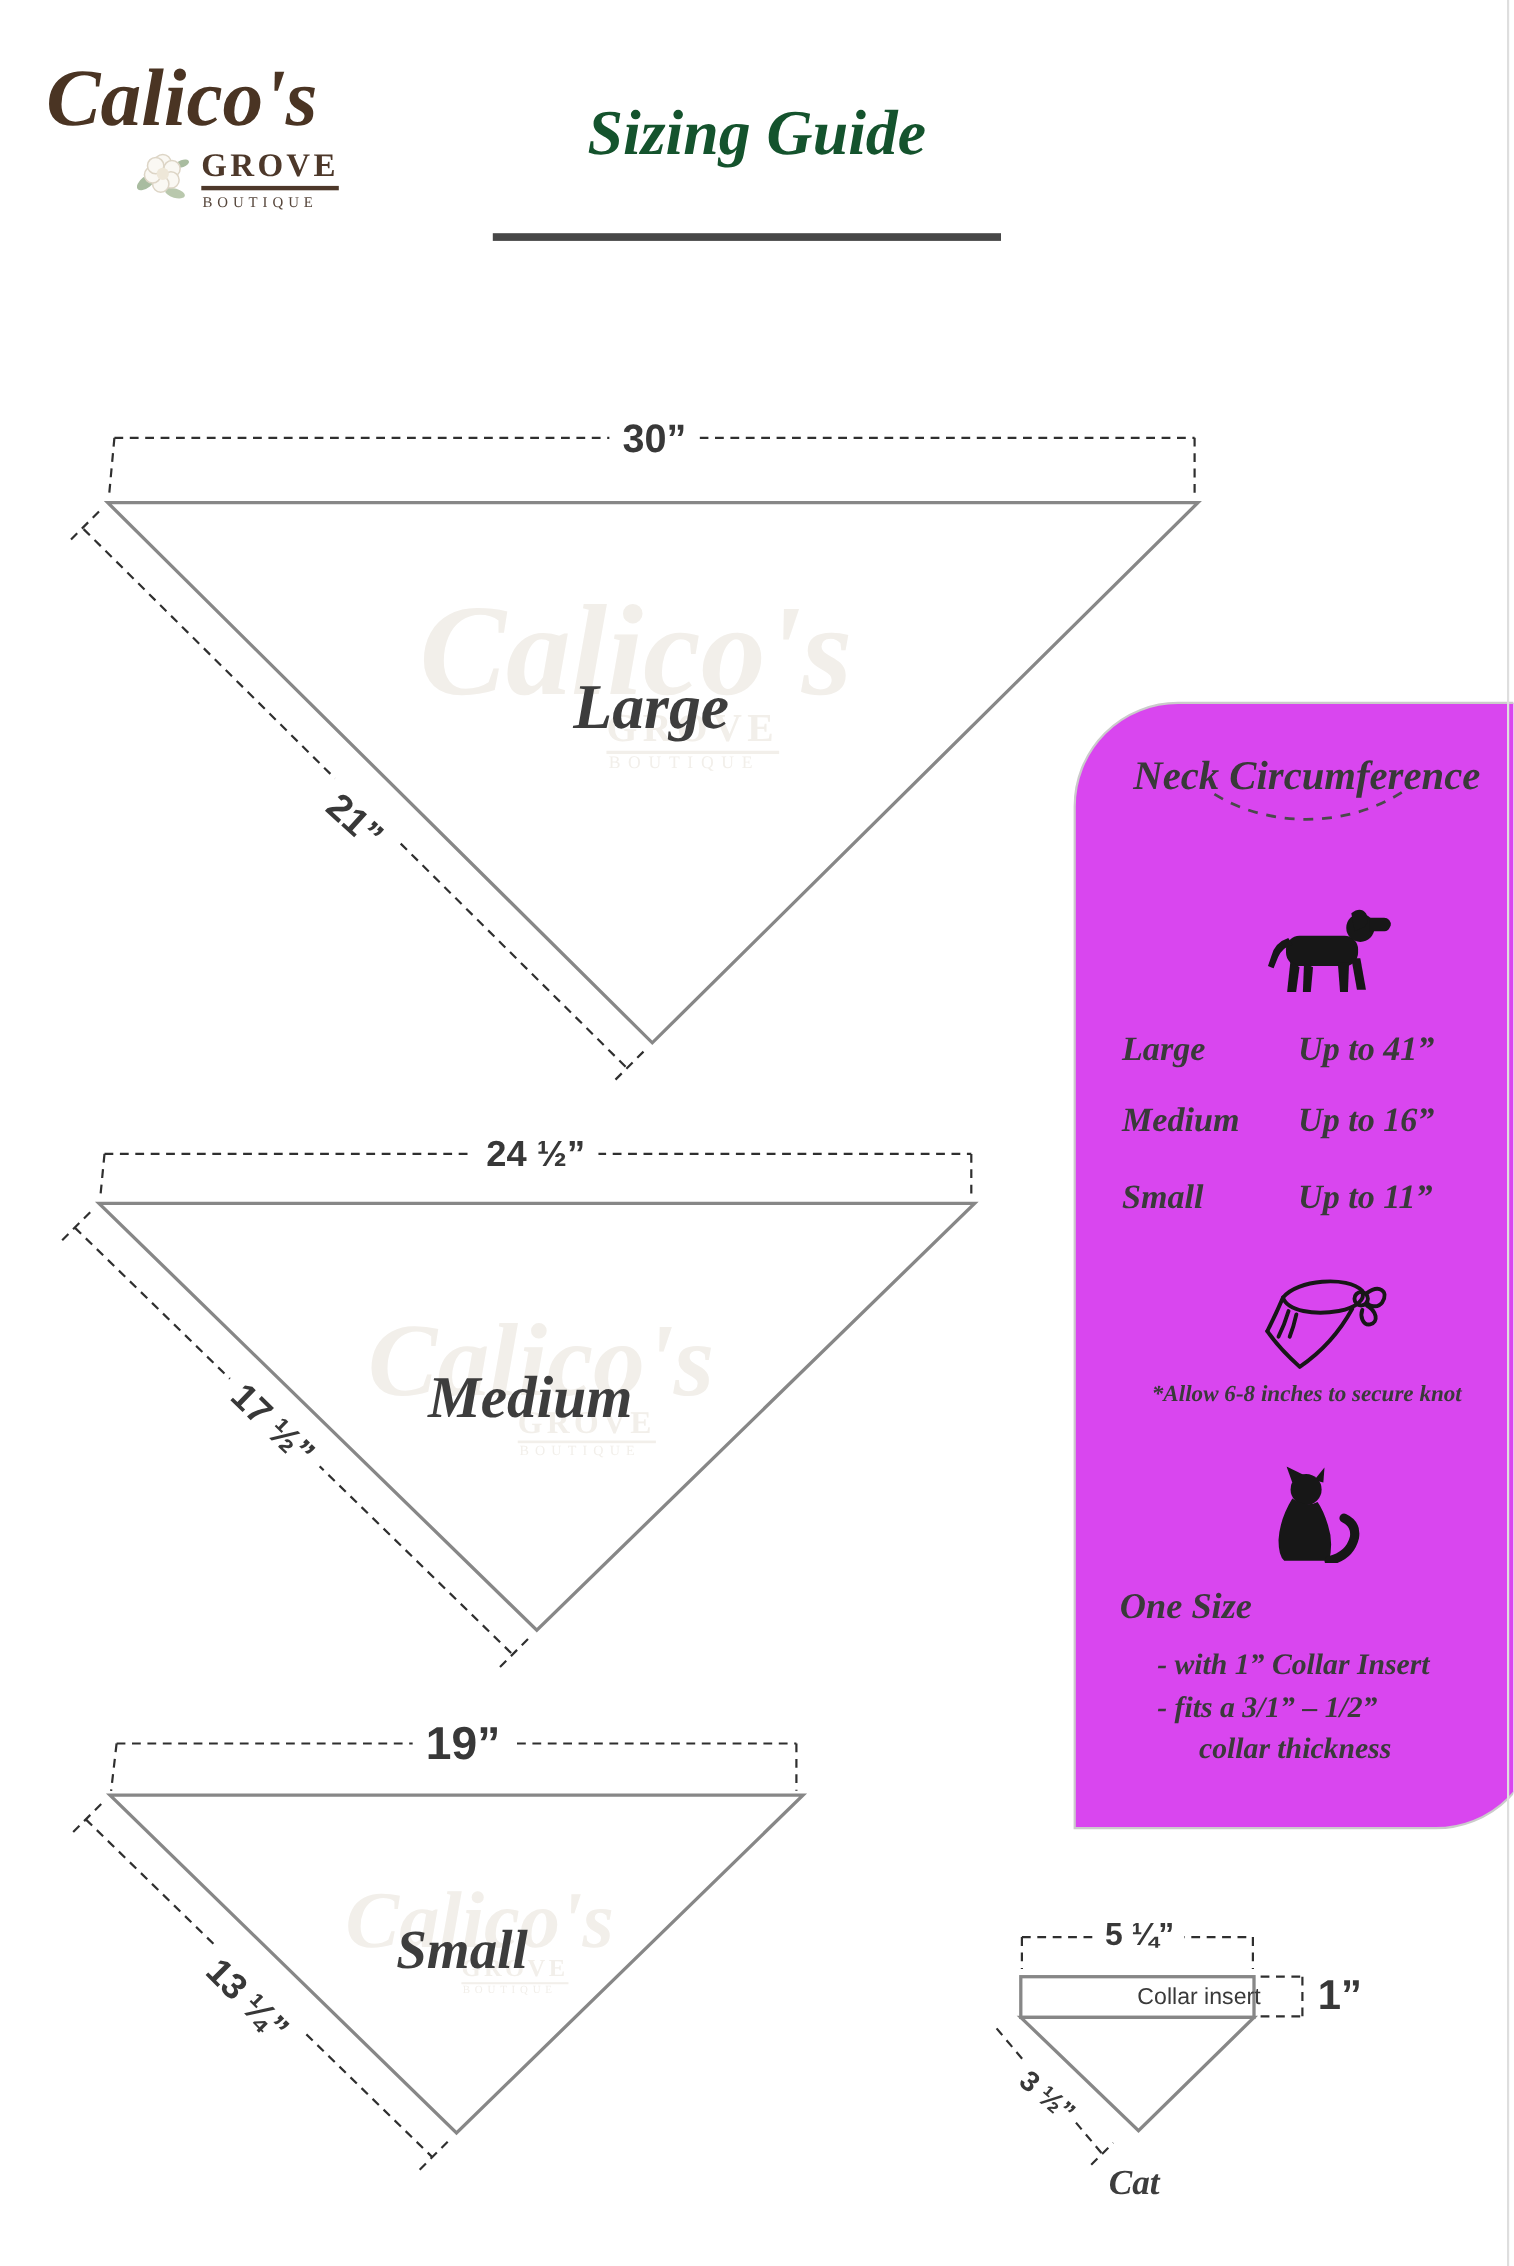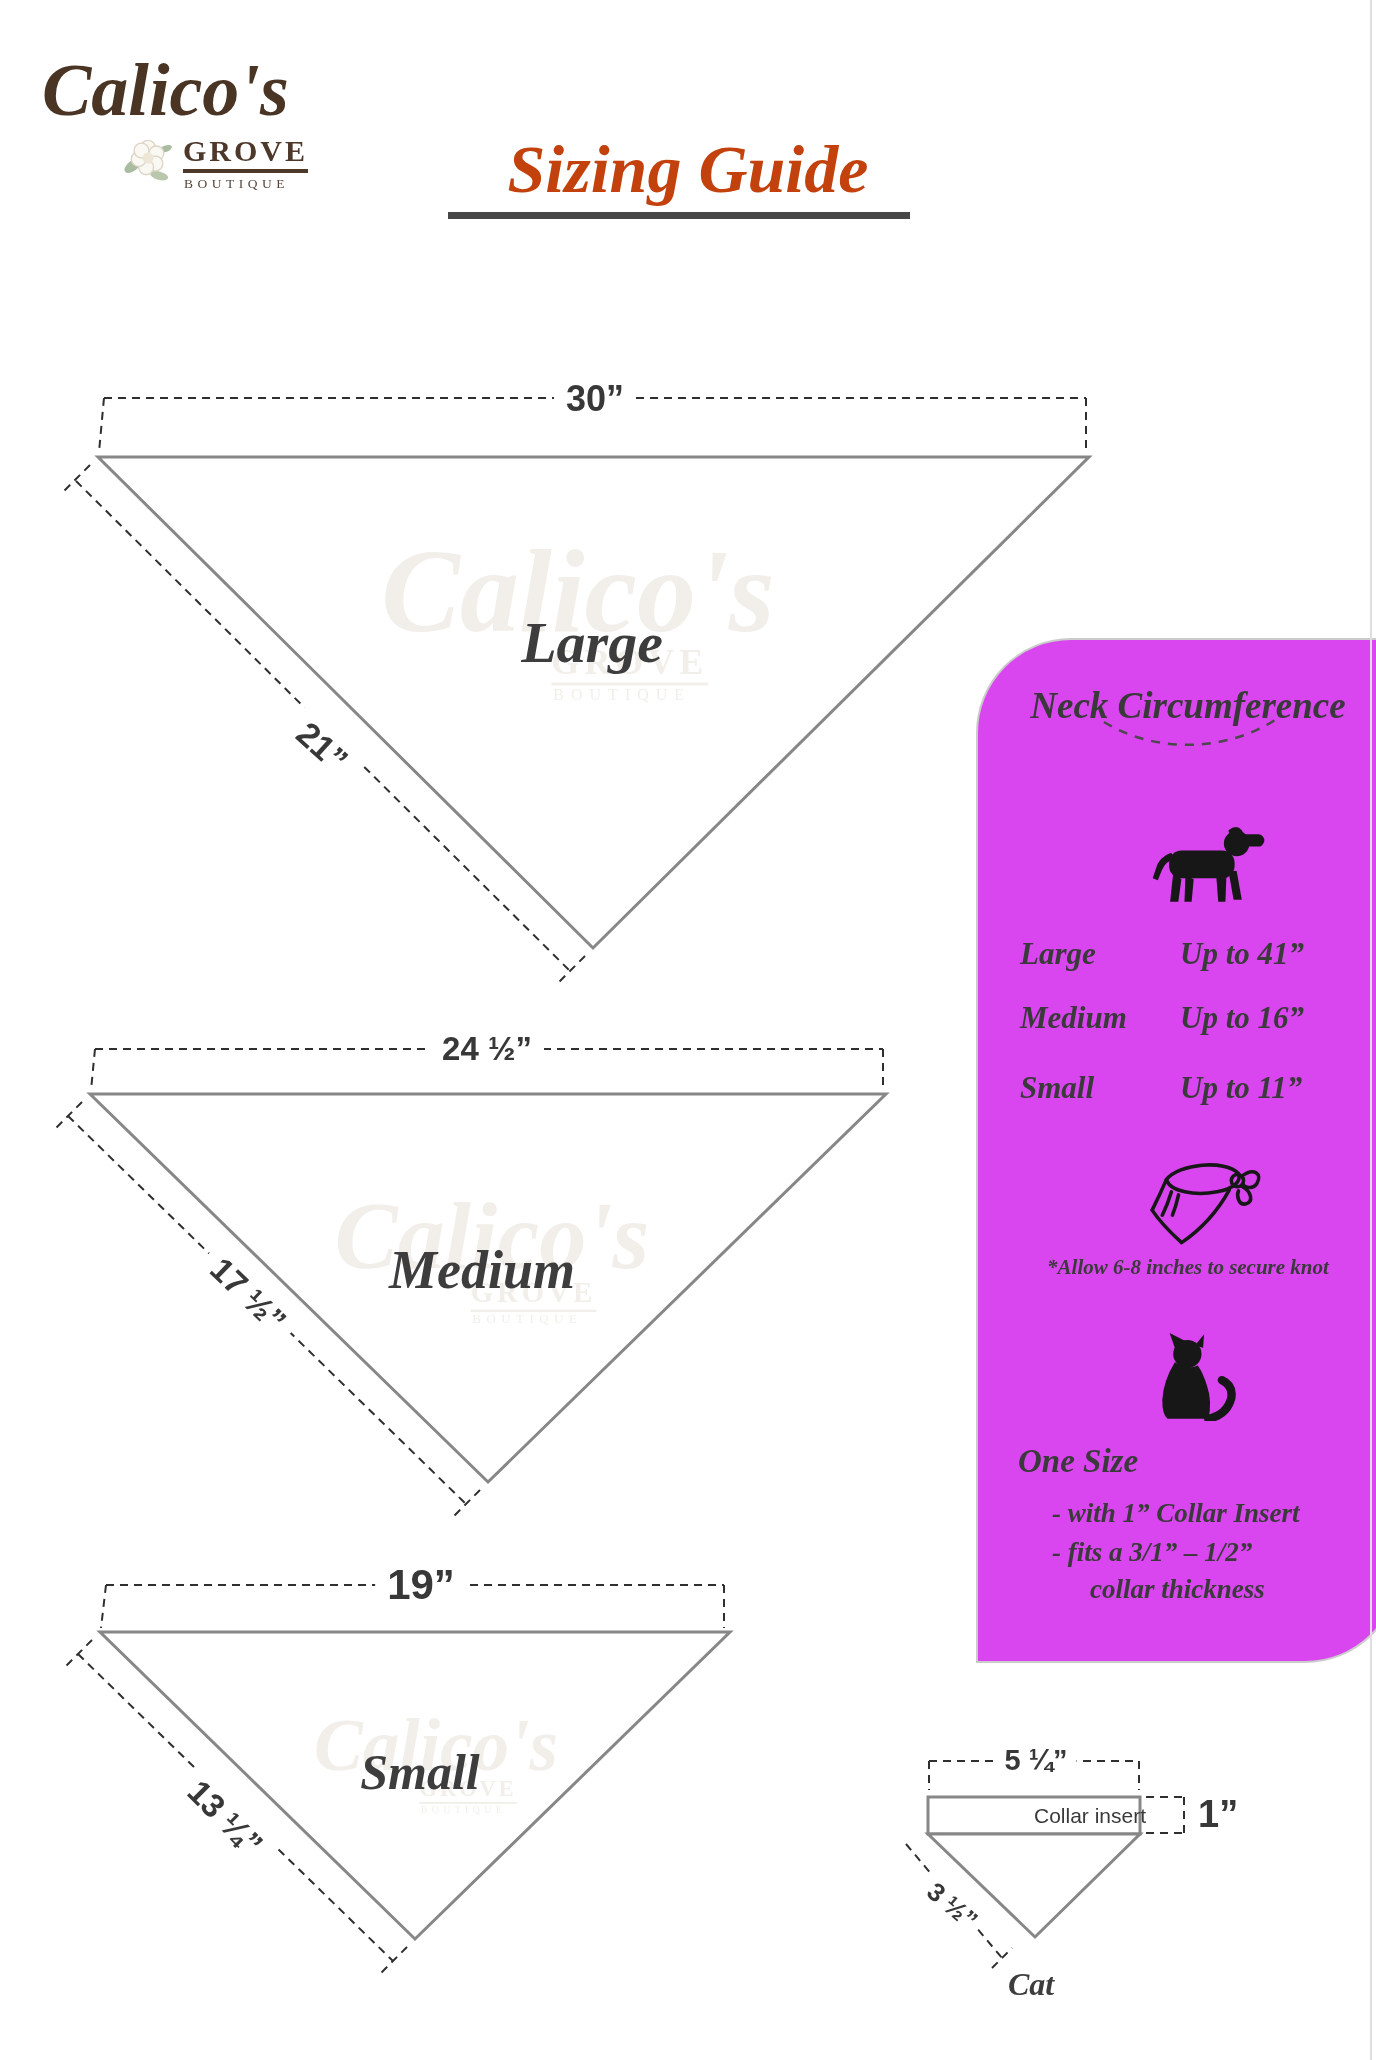--- a/index.html
+++ b/index.html
@@ -10,21 +10,21 @@
 
   
   .logo{left:42px;top:50px;width:290px;height:170px;z-index:3;}
   .logo-script{left:0;top:0;font-size:74px;line-height:1.1;color:#4a3423;}
   .logo-grove{left:141px;top:84px;font-family:"Liberation Serif",serif;font-style:normal;font-size:30px;
               font-weight:700;letter-spacing:3px;color:#4d382a;border-bottom:4px solid #4d382a;padding-bottom:1px;}
   .logo-boutique{left:142px;top:126px;font-family:"Liberation Serif",serif;font-size:13.5px;
                  letter-spacing:4.5px;color:#55453a;}
 
   
-  .page-title{left:378px;top:86px;width:620px;text-align:center;font-size:68px;line-height:1.2;color:#c2410c;z-index:3;margin-top:43px;}
+  .page-title{left:378px;top:86px;width:620px;text-align:center;font-size:58px;line-height:1.2;color:#14532d;z-index:3;}
   .title-underline{left:448px;top:212px;width:462px;height:7px;background:#474747;z-index:3;}
 
   
   .watermark{z-index:1;color:#f2efea;text-align:center;transform:translate(-50%,-50%);}
   .wm-script{font-size:118px;line-height:1;}
   .wm-sub{margin-top:-10px;padding-left:170px;text-align:left;}
   .wm-grove{display:inline-block;font-family:"Liberation Serif",serif;font-style:normal;font-size:36px;
             font-weight:700;letter-spacing:5px;border-bottom:3px solid #f2efea;}
   .wm-boutique{font-family:"Liberation Serif",serif;font-size:16px;letter-spacing:7px;padding-left:172px;text-align:left;}
   .wm-med{transform:translate(-50%,-50%) scale(.8);}

